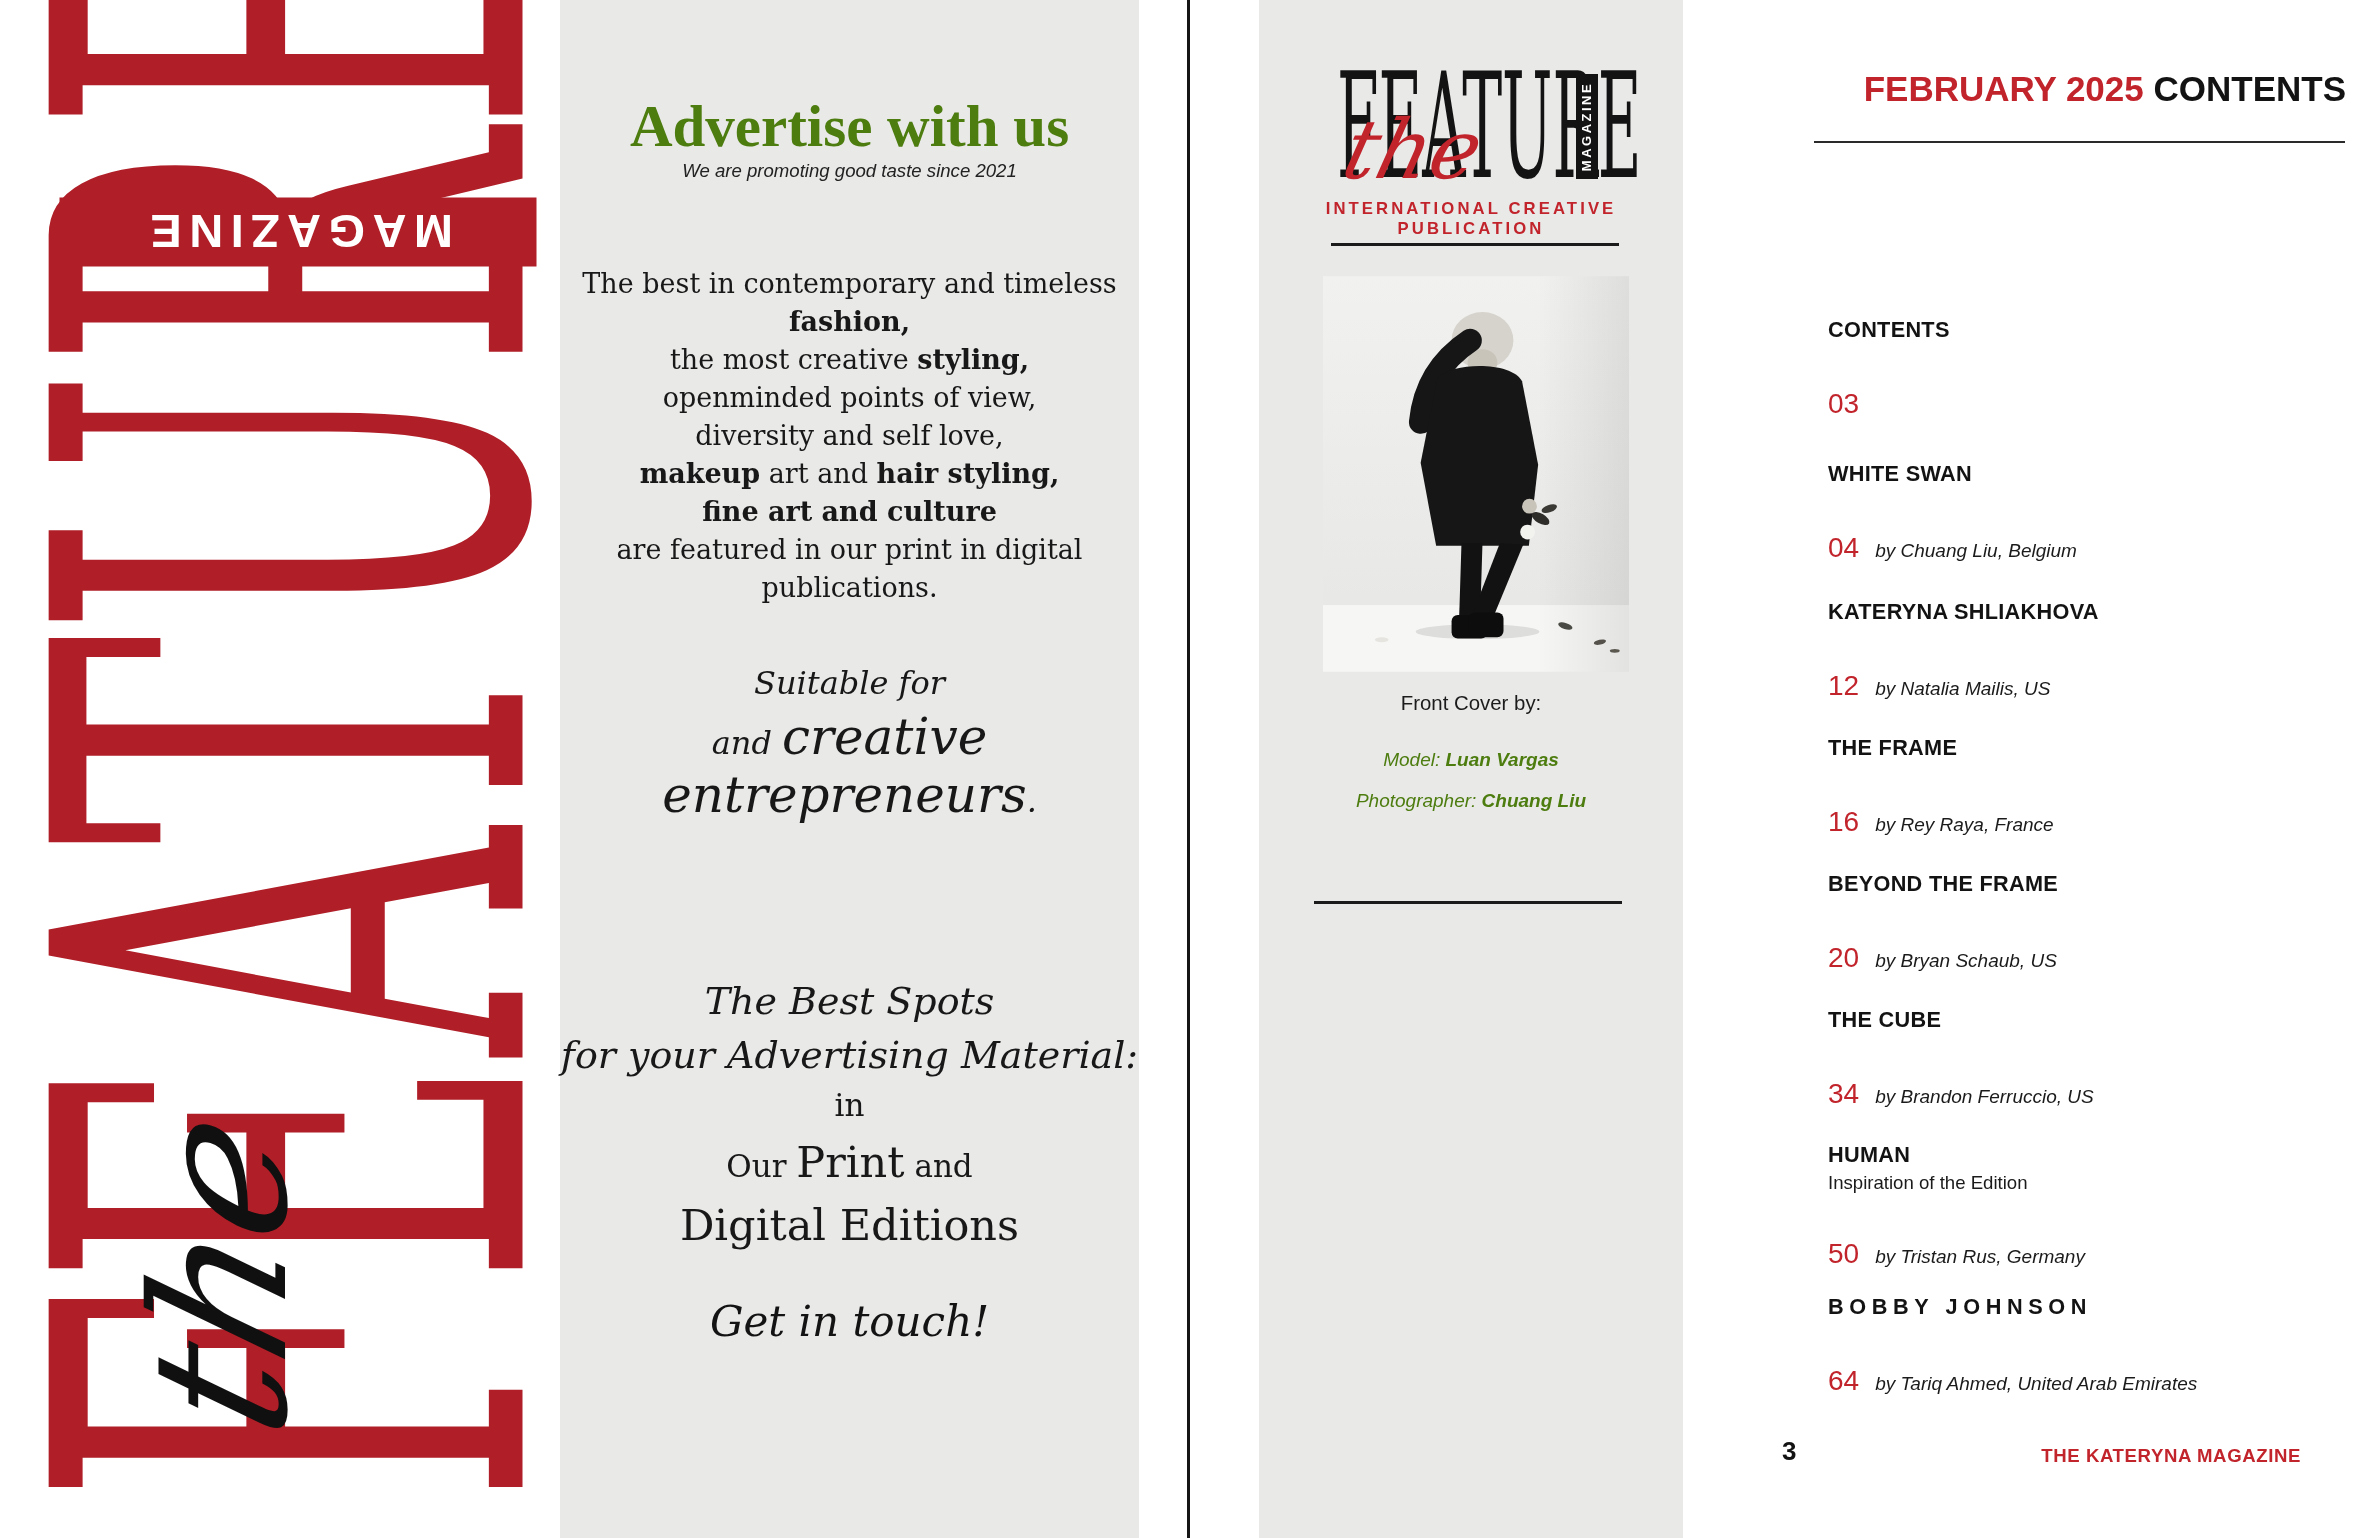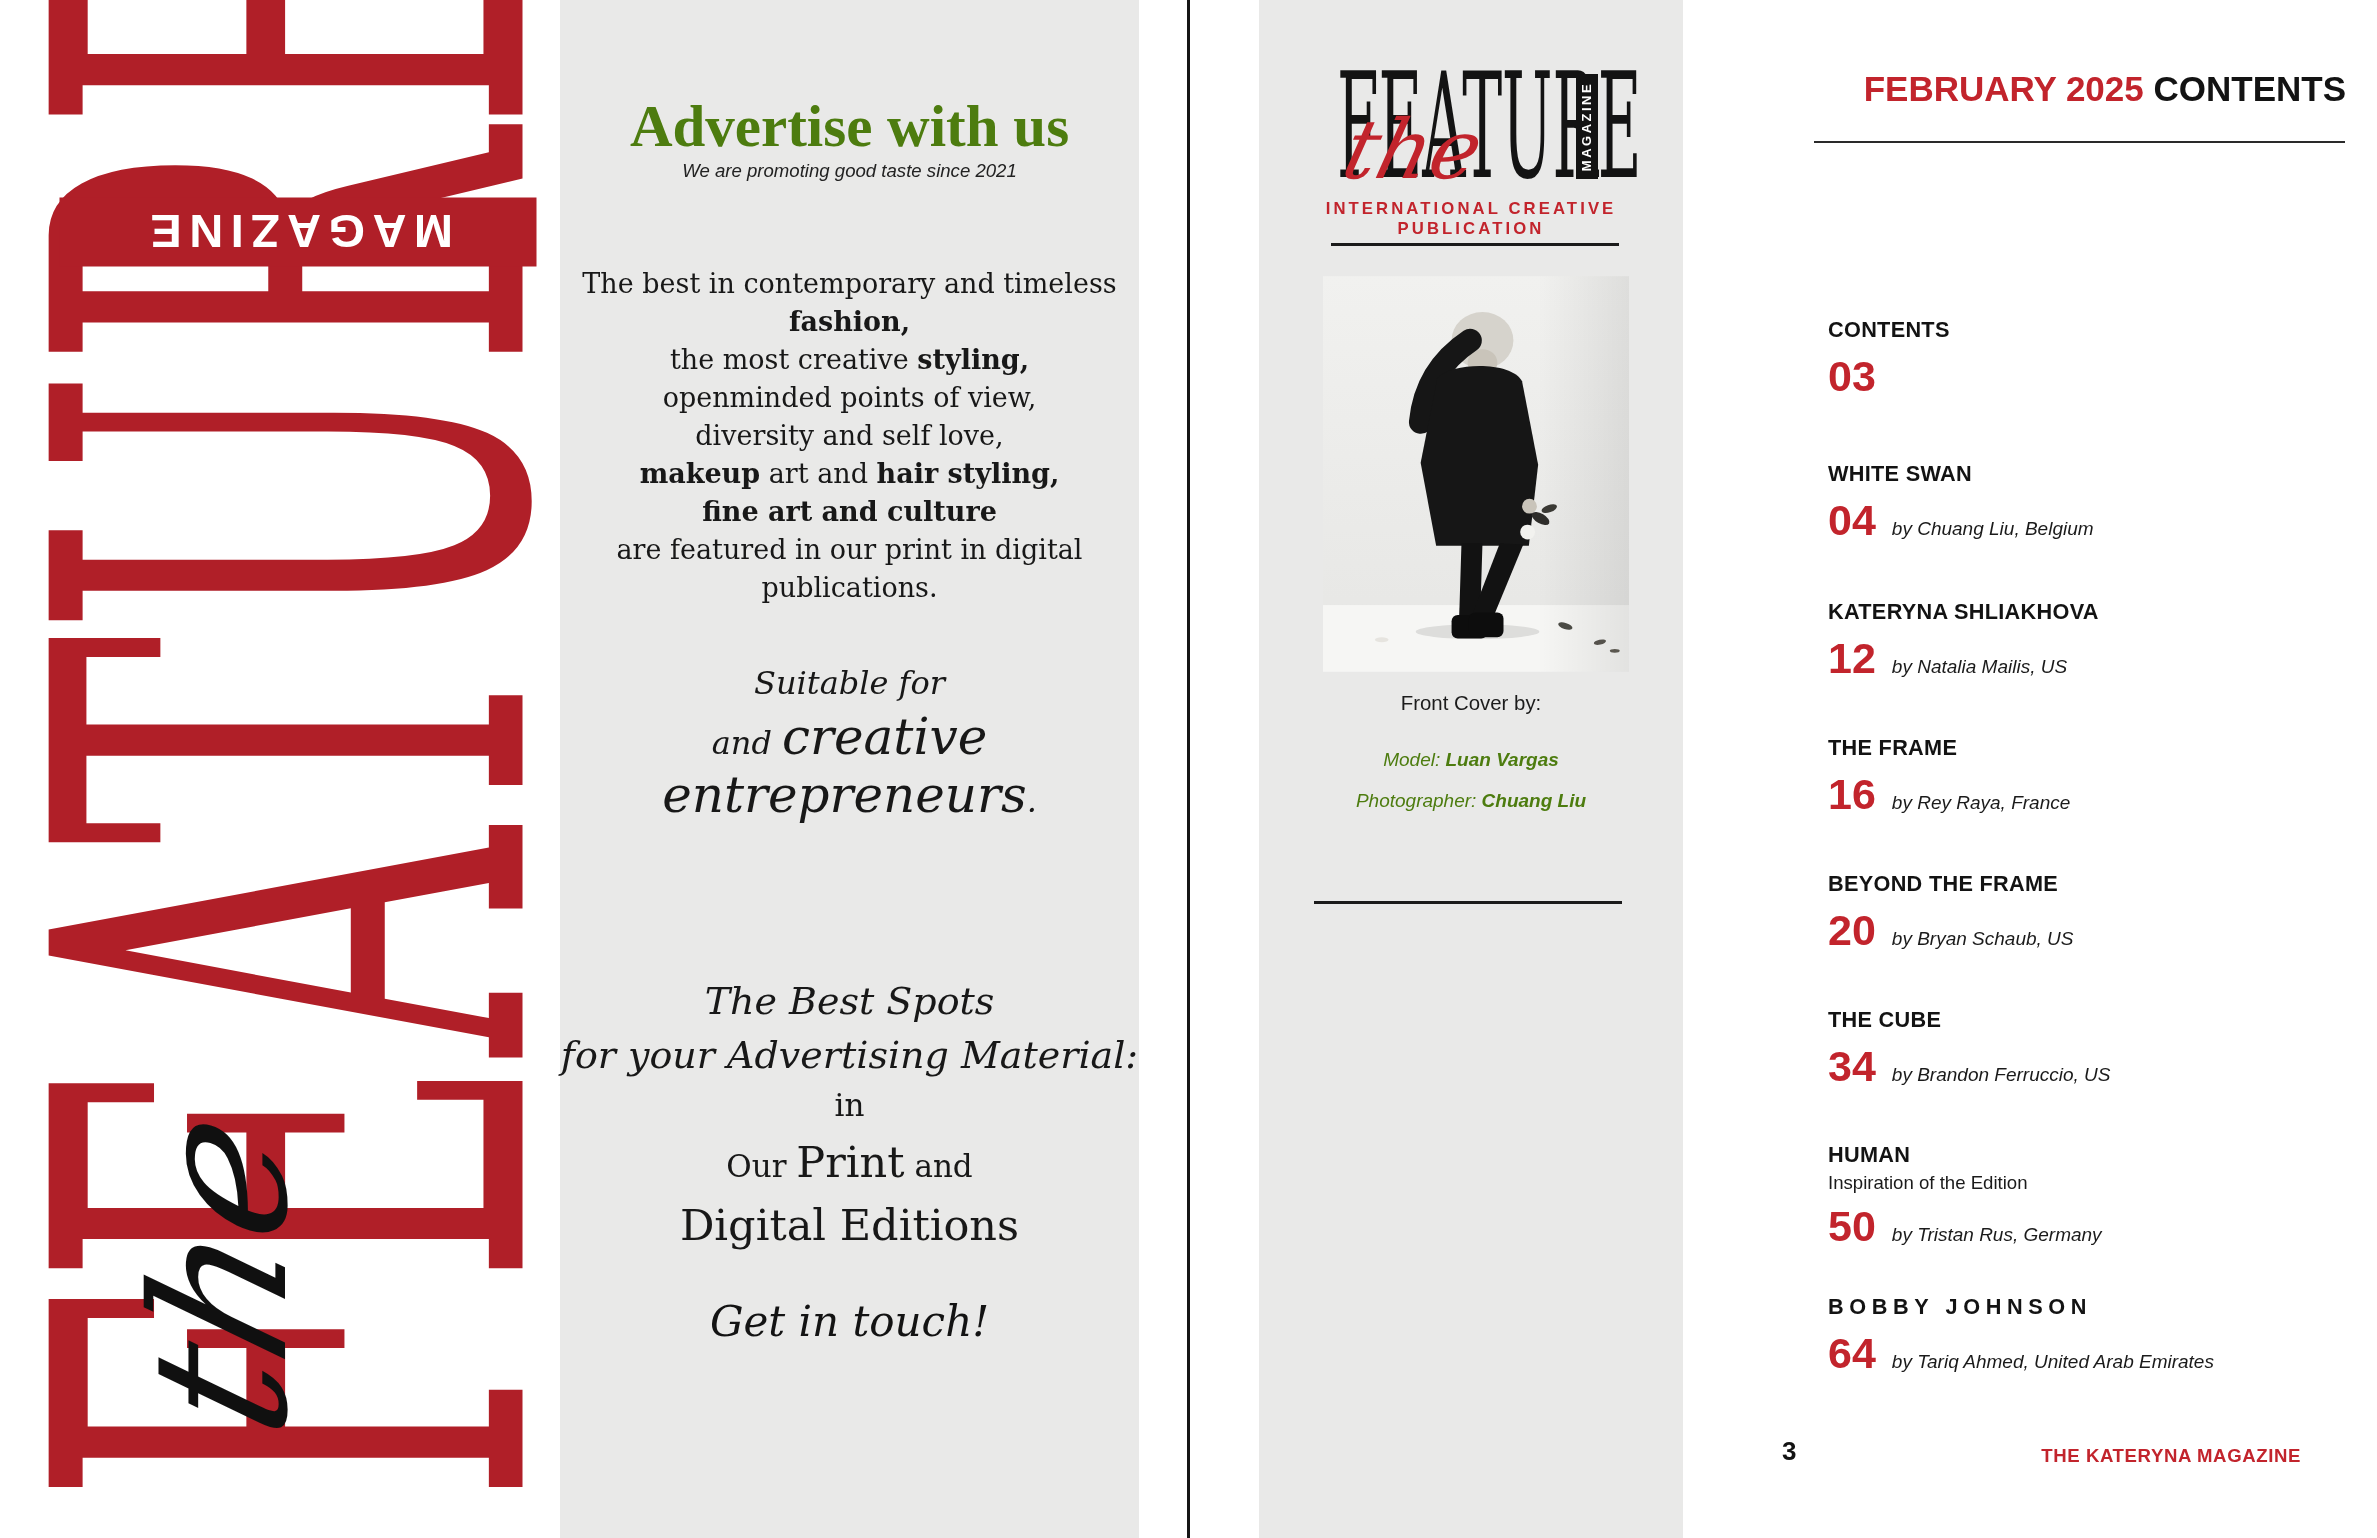--- a/index.html
+++ b/index.html
@@ -77,21 +77,21 @@
   .toc-header{position:absolute;left:1814px;top:69px;width:532px;text-align:right;
               font-weight:bold;font-size:35px;}
   .toc-header .month{color:var(--accent-red);}
   .toc-header .hdr-title{color:#131313;}
   .rule.hdr{left:1814px;top:141px;width:531px;height:1.9px;background:#2a2a2a;}
   .toc-entry{position:absolute;left:1828px;width:532px;}
   .toc-title{font-weight:bold;font-size:21.7px;color:#131313;letter-spacing:0.3px;}
   .toc-title.spaced{letter-spacing:5.6px;}
   .toc-sub{font-size:18.6px;color:#1b1b1b;margin-top:3.7px;}
   .toc-row{display:flex;align-items:baseline;gap:16px;margin-top:8.7px;}
-  .toc-page{font-weight:bold;font-size:43px;color:var(--accent-red);}
+  .toc-page{font-weight:normal;font-size:28px;color:var(--accent-red);margin-top:36px;}
   .toc-byline{font-style:italic;font-size:19px;color:#1b1b1b;}
   .folio{position:absolute;left:1782px;top:1436px;font-weight:bold;font-size:26px;color:#131313;}
   .footer-brand{position:absolute;right:76px;top:1445px;font-weight:bold;font-size:18.6px;
                 color:var(--accent-red);letter-spacing:0.6px;}
 </style>
 </head>
 <body>
 
 <div class="page">
 

